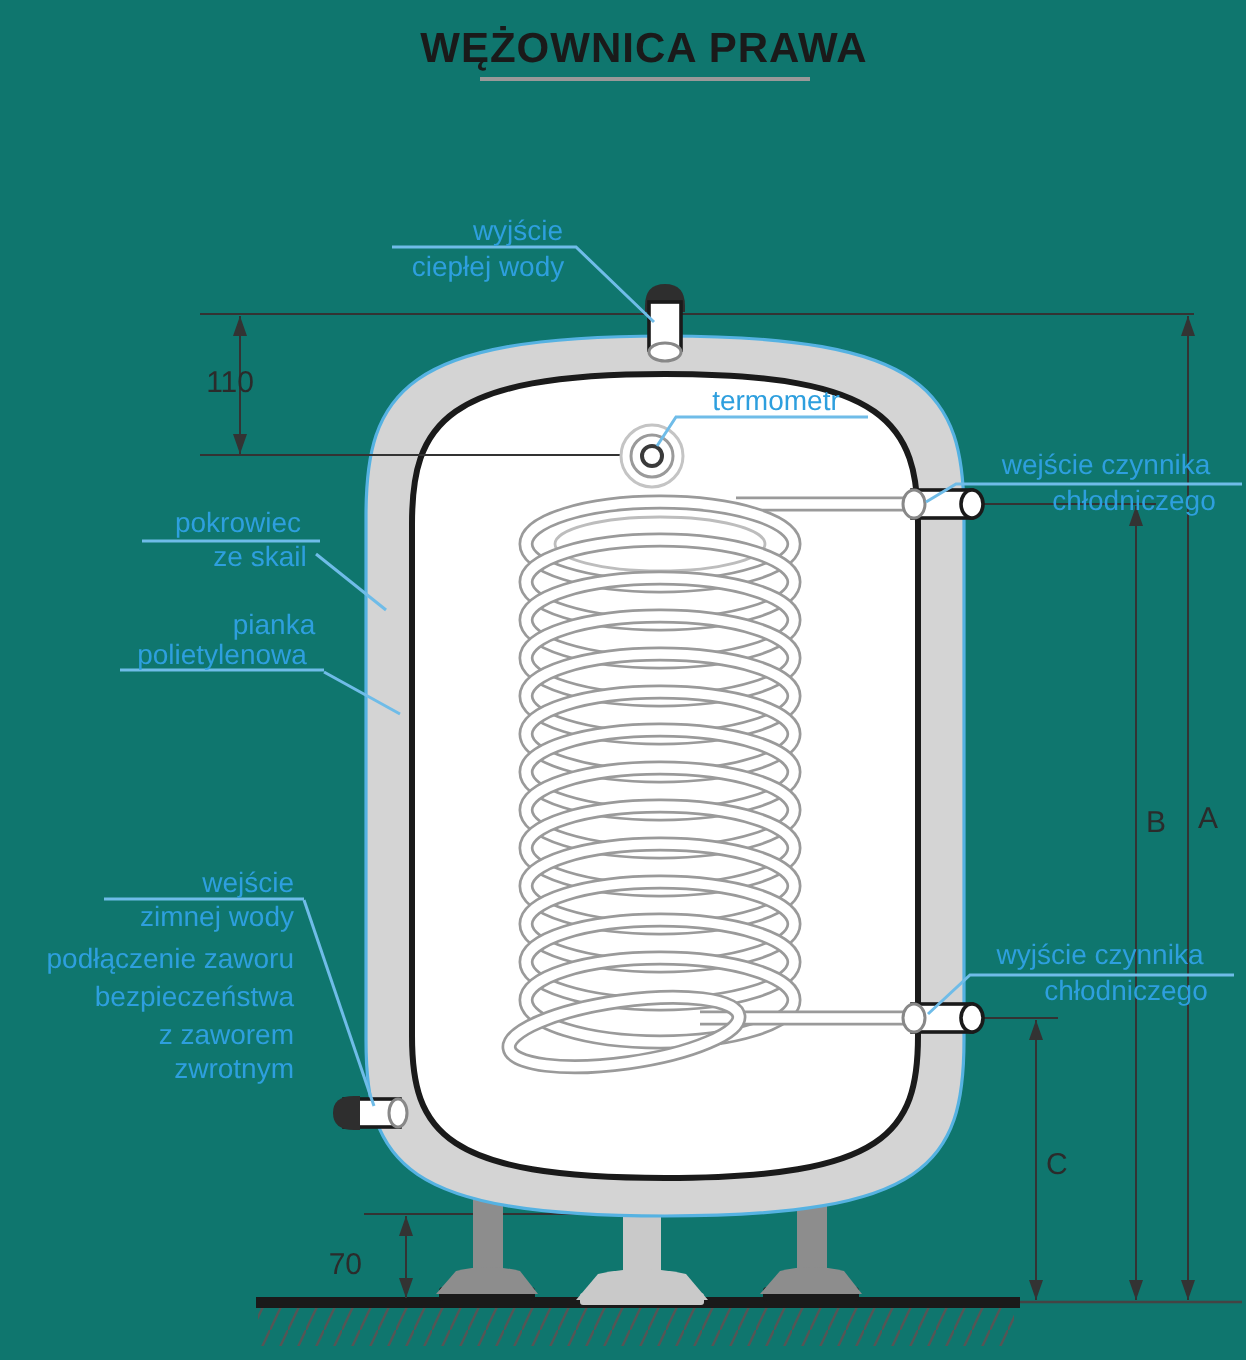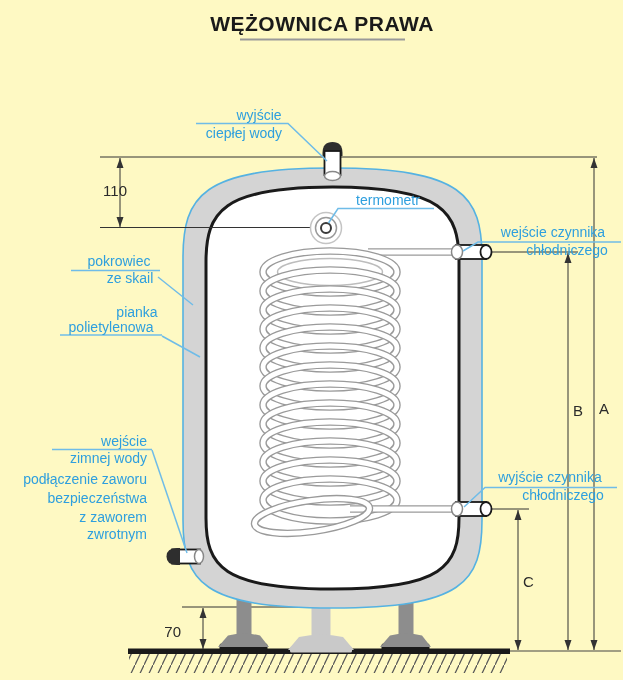--- a/index.html
+++ b/index.html
@@ -1,16 +1,16 @@
 <!DOCTYPE html>
 <html><head>
 <meta charset="utf-8">
 <style>
   html,body{margin:0;padding:0;background:#fff;}
-  .page{position:relative;width:623px;height:680px;background:#fef9c3;overflow:hidden;
+  .page{position:relative;width:623px;height:680px;background:#0f766e;overflow:hidden;
         font-family:"Liberation Sans", sans-serif;}
   svg{display:block;}
   
   .dim{stroke:#333;stroke-width:1;fill:none;}
   .dim-arrow{fill:#333;stroke:none;}
   .dim-label{fill:#2b2b2b;font-size:15px;}
   .leader{stroke:#6FBCE8;stroke-width:1.5;fill:none;}
   .blue-label{fill:#2E9FDE;font-size:14px;}
   .title-text{fill:#1a1a1a;font-size:21px;font-weight:bold;letter-spacing:.5px;}
   .tank-outer{fill:#D4D4D4;stroke:#55B2E2;stroke-width:1.6;}

